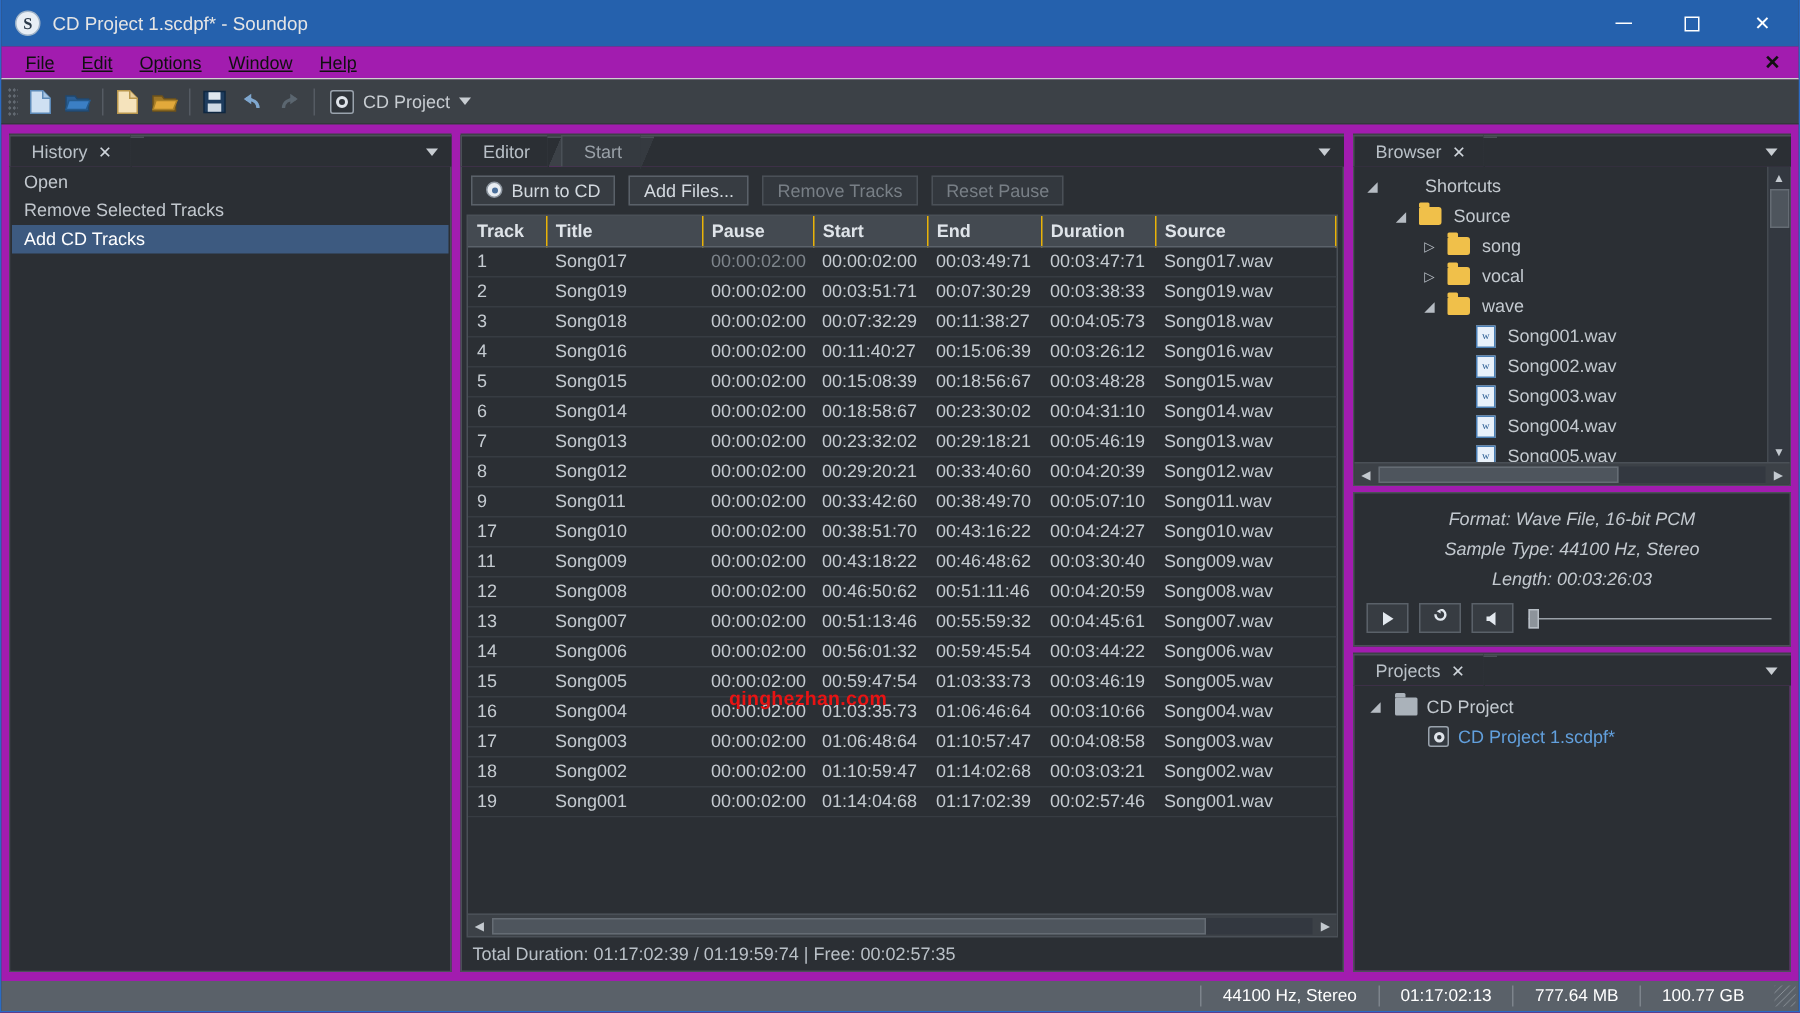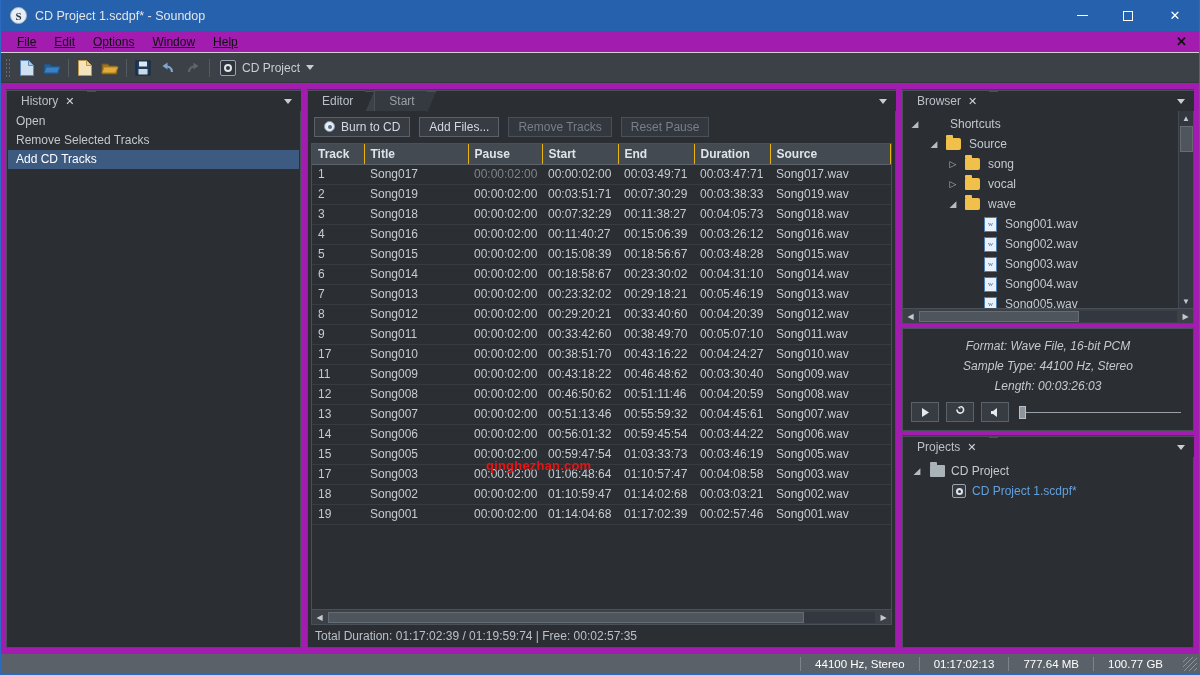--- a/index.html
+++ b/index.html
@@ -455,20 +455,29 @@
                 <tr>
                   <td class="num">15</td>
                   <td>Song005</td>
                   <td class="pause">00:00:02:00</td>
                   <td class="time">00:59:47:54</td>
                   <td class="time">01:03:33:73</td>
                   <td class="time">00:03:46:19</td>
                   <td>Song005.wav</td>
                 </tr>
                 <tr>
+                  <td class="num">16</td>
+                  <td>Song004</td>
+                  <td class="pause">00:00:02:00</td>
+                  <td class="time">01:03:35:73</td>
+                  <td class="time">01:06:46:64</td>
+                  <td class="time">00:03:10:66</td>
+                  <td>Song004.wav</td>
+                </tr>
+                <tr>
                   <td class="num">17</td>
                   <td>Song003</td>
                   <td class="pause">00:00:02:00</td>
                   <td class="time">01:06:48:64</td>
                   <td class="time">01:10:57:47</td>
                   <td class="time">00:04:08:58</td>
                   <td>Song003.wav</td>
                 </tr>
                 <tr>
                   <td class="num">18</td>

